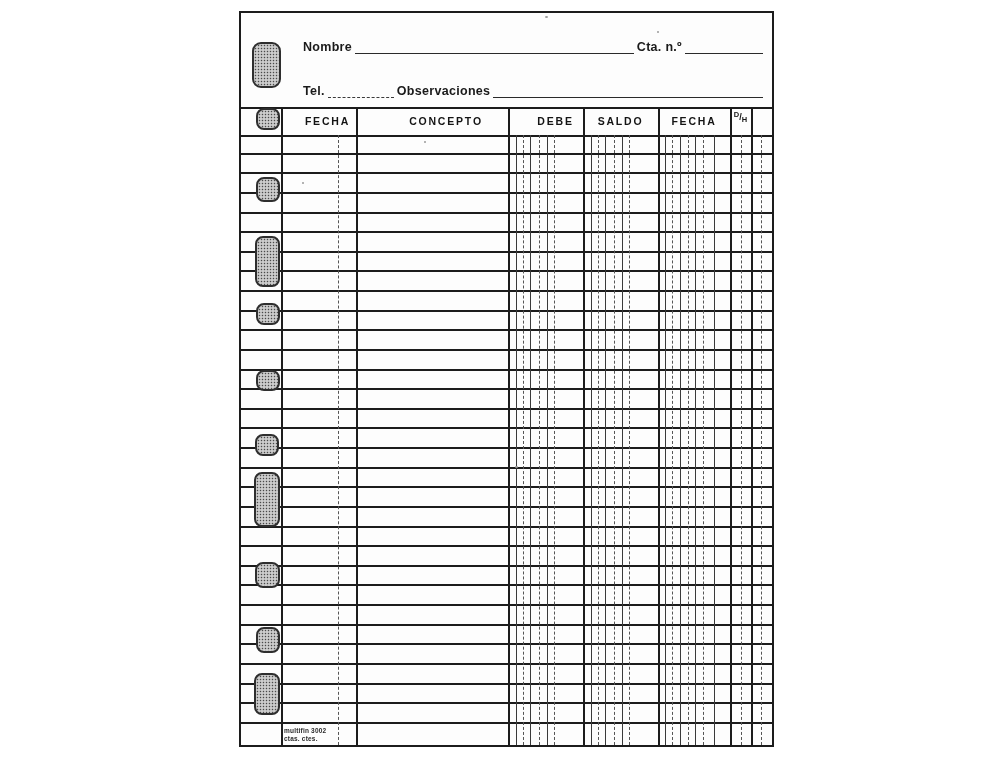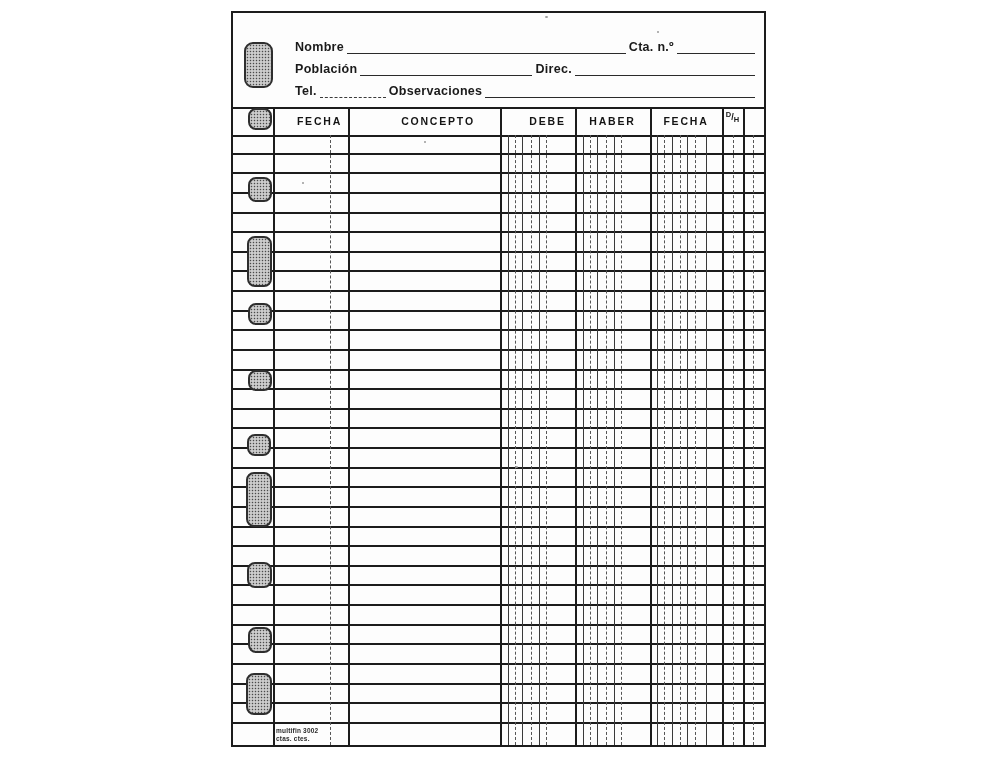--- a/index.html
+++ b/index.html
@@ -1,21 +1,21 @@
 <!DOCTYPE html>
 <html><head>
 <meta charset="utf-8">
 <style>
   html,body { margin:0; padding:0; background:#ffffff; }
   .canvas {
     position:relative; width:1000px; height:762px; background:#ffffff;
     font-family:"Liberation Sans", sans-serif; overflow:hidden;
   }
   .sheet {
-    position:absolute; left:231px; top:11px; width:535px; height:736px;
+    position:absolute; left:239px; top:11px; width:535px; height:736px;
     box-sizing:border-box; border:2px solid #1c1c1c; background:#fdfdfd;
   }
   
   .hline { position:absolute; left:0; width:531px; height:2px; background:#1c1c1c; }
   .vline { position:absolute; width:2px; background:#1c1c1c; }
   .vline.thin { width:1px; background:#3a3a3a; }
   .vline.dash { width:0; background:none; border-left:1px dashed #555; }
   .rowlines {
     position:absolute; left:0; top:122px; width:531px; height:591px;
     background:repeating-linear-gradient(to bottom,
@@ -66,26 +66,20 @@
 <div class="canvas">
 
   <div class="sheet">
 
     <div class="hf" style="top:24px;">
       <span class="lbl">Nombre</span>
       <span class="fl"></span>
       <span class="lbl">Cta. n.º</span>
       <span class="fl fixed" style="width:78px;"></span>
     </div>
-    <div class="hf" style="top:46px;">
-      <span class="lbl">Población</span>
-      <span class="fl fixed" style="width:172px;"></span>
-      <span class="lbl">Direc.</span>
-      <span class="fl"></span>
-    </div>
     <div class="hf" style="top:68px;">
       <span class="lbl">Tel.</span>
       <span class="fl fixed dashed" style="width:66px;"></span>
       <span class="lbl">Observaciones</span>
       <span class="fl"></span>
     </div>
 
     <div class="hline" style="top:94px;"></div>
     <div class="hline" style="top:122px;"></div>
     <div class="rowlines"></div>
@@ -121,21 +115,21 @@
     <div class="vline thin" style="left:454px; top:122px; height:610px;"></div>
     <div class="vline dash" style="left:462px; top:122px; height:610px;"></div>
     <div class="vline thin" style="left:473px; top:122px; height:610px;"></div>
 
     <div class="vline dash" style="left:500px; top:122px; height:610px;"></div>
     <div class="vline dash" style="left:520px; top:122px; height:610px;"></div>
 
     <div class="colhead" style="left:40px;  width:93px;">FECHA</div>
     <div class="colhead" style="left:115px; width:180px;">CONCEPTO</div>
     <div class="colhead" style="left:267px; width:75px;padding-left:10px;">DEBE</div>
-    <div class="colhead" style="left:342px; width:75px;">HABER</div>
+    <div class="colhead" style="left:342px; width:75px;">SALDO</div>
     <div class="colhead" style="left:417px; width:72px;">FECHA</div>
     <div class="colhead dh" style="left:489px; width:21px;"><span class="dh-top">D</span><span class="dh-sep">/</span><span class="dh-bot">H</span></div>
 
     <div class="hole" style="left:11px; top:29px;  width:29px; height:46px; border-radius:9px;"></div>
     <div class="hole" style="left:15px; top:95px;  width:24px; height:22px;"></div>
     <div class="hole" style="left:15px; top:164px; width:24px; height:25px;"></div>
     <div class="hole" style="left:14px; top:223px; width:25px; height:51px;"></div>
     <div class="hole" style="left:15px; top:290px; width:24px; height:22px;"></div>
     <div class="hole" style="left:15px; top:357px; width:24px; height:21px;"></div>
     <div class="hole" style="left:14px; top:421px; width:24px; height:22px;"></div>

